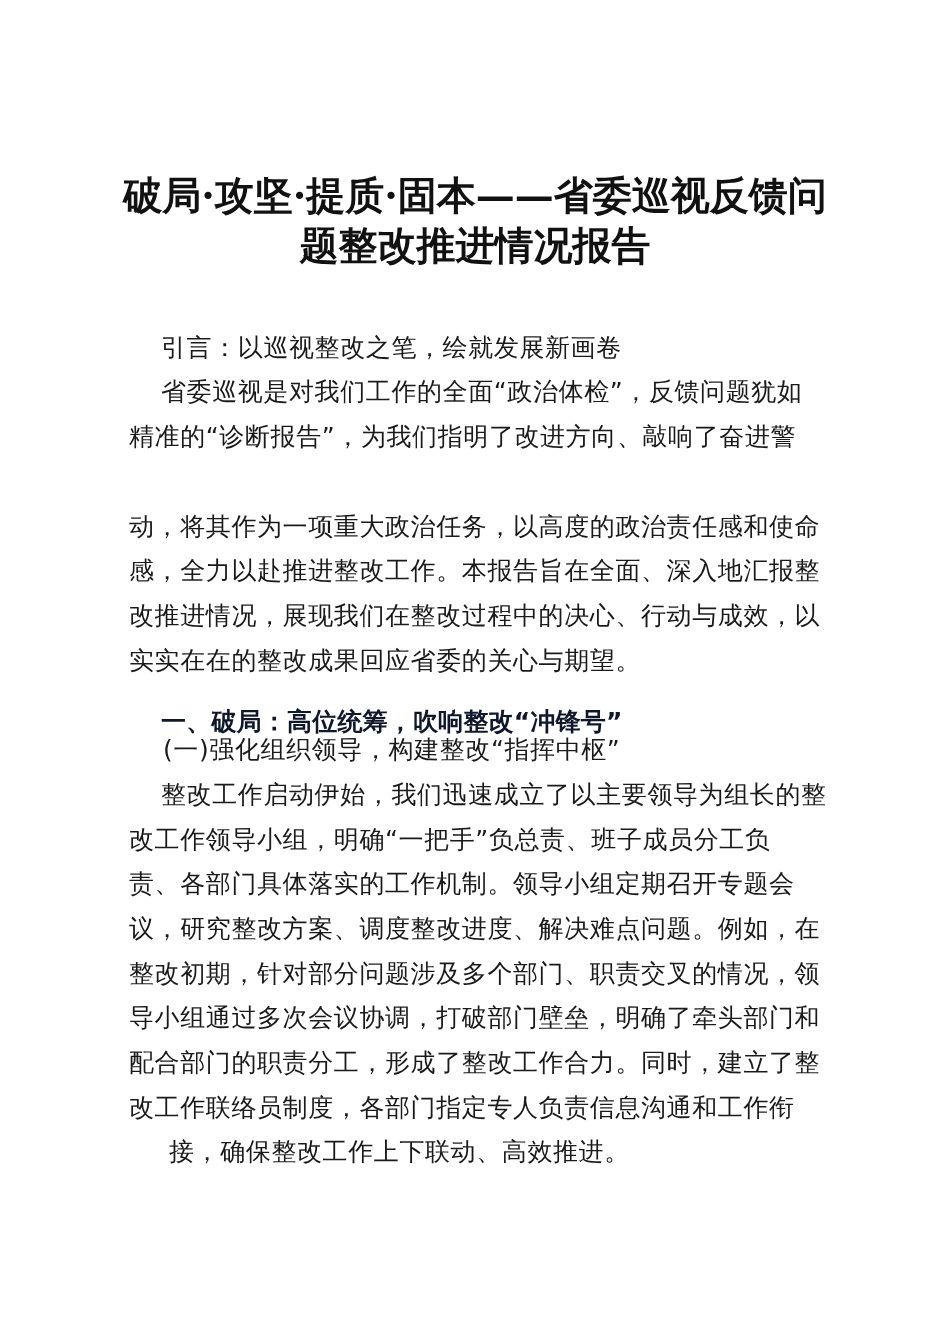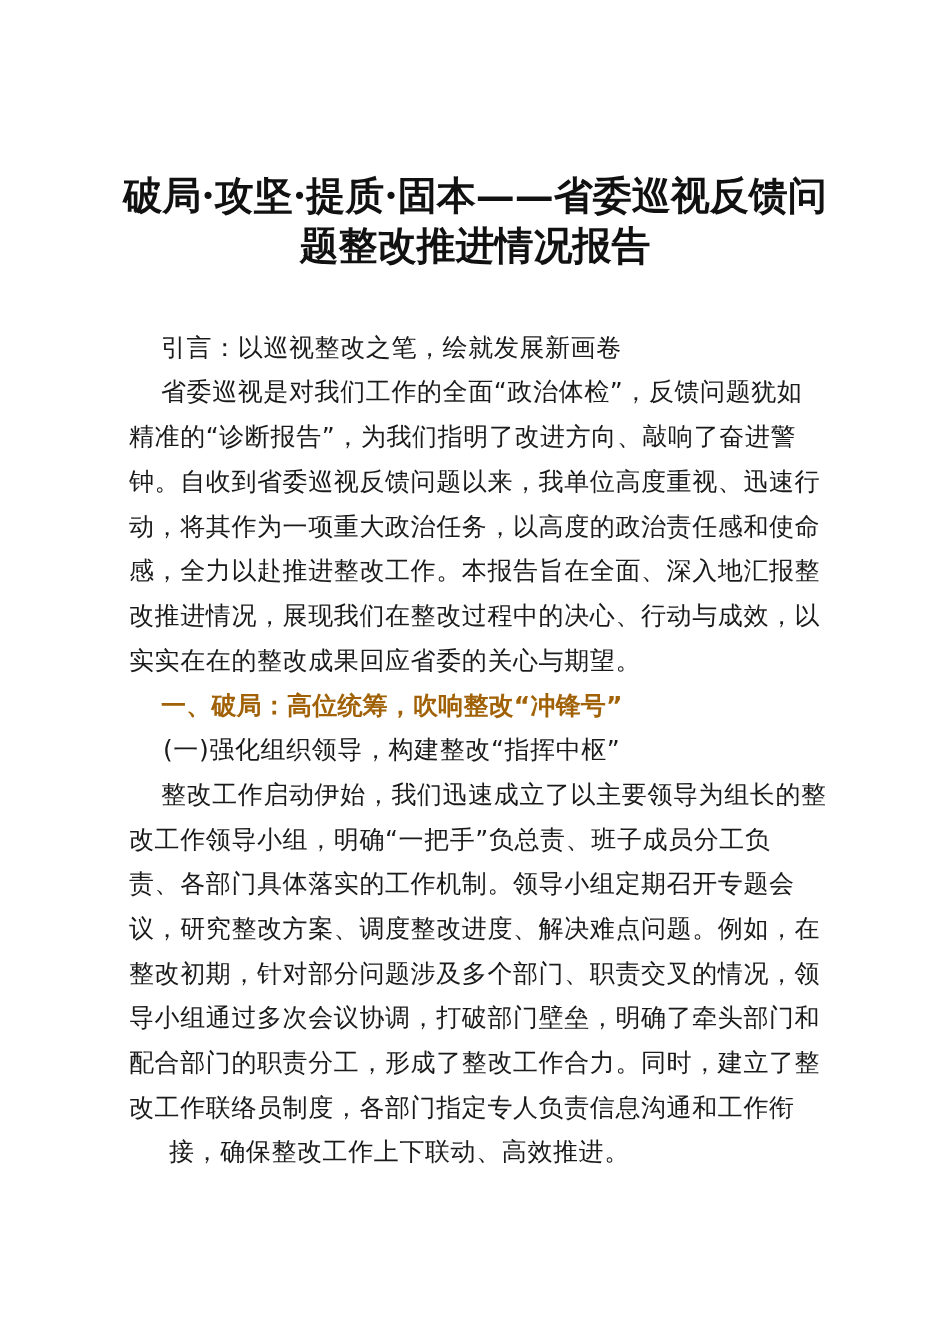--- a/index.html
+++ b/index.html
@@ -9,36 +9,35 @@
     position: absolute; left: 0; width: 950px; text-align: center;
     font-family: "DejaVu Serif", "Liberation Serif", serif;
     font-weight: bold; font-size: 39px; color: #111111; line-height: 50px;
   }
   .line {
     position: absolute; left: 129px; white-space: nowrap;
     font-family: "DejaVu Sans", "Liberation Sans", sans-serif;
     font-size: 25px; color: #1a1a1a; line-height: 30px; letter-spacing: 0.6px;
   }
   .indent { left: 161px; }
-  .heading { font-weight: bold; color: #a16207; letter-spacing: 0.2px; }
+  .heading { font-weight: bold; color: #0f172a; letter-spacing: 0.2px; margin-top: 16px; }
   .subheading { left: 163px; }
 </style>
 </head>
 <body>
 
 <div class="page">
 
   <div class="title" style="top:170px;">破局·攻坚·提质·固本——省委巡视反馈问</div>
   <div class="title" style="top:220px;">题整改推进情况报告</div>
 
   <div class="line indent" style="top:333px;">引言：以巡视整改之笔，绘就发展新画卷</div>
 
   <div class="line indent" style="top:377px;">省委巡视是对我们工作的全面“政治体检”，反馈问题犹如</div>
   <div class="line" style="top:422px;">精准的“诊断报告”，为我们指明了改进方向、敲响了奋进警</div>
-  <div class="line" style="top:467px;">钟。自收到省委巡视反馈问题以来，我单位高度重视、迅速行</div>
   <div class="line" style="top:512px;">动，将其作为一项重大政治任务，以高度的政治责任感和使命</div>
   <div class="line" style="top:556px;">感，全力以赴推进整改工作。本报告旨在全面、深入地汇报整</div>
   <div class="line" style="top:601px;">改推进情况，展现我们在整改过程中的决心、行动与成效，以</div>
   <div class="line" style="top:646px;">实实在在的整改成果回应省委的关心与期望。</div>
 
   <div class="line indent heading" style="top:691px;">一、破局：高位统筹，吹响整改“冲锋号”</div>
 
   <div class="line subheading" style="top:735px;">(一)强化组织领导，构建整改“指挥中枢”</div>
 
   <div class="line indent" style="top:780px;">整改工作启动伊始，我们迅速成立了以主要领导为组长的整</div>

